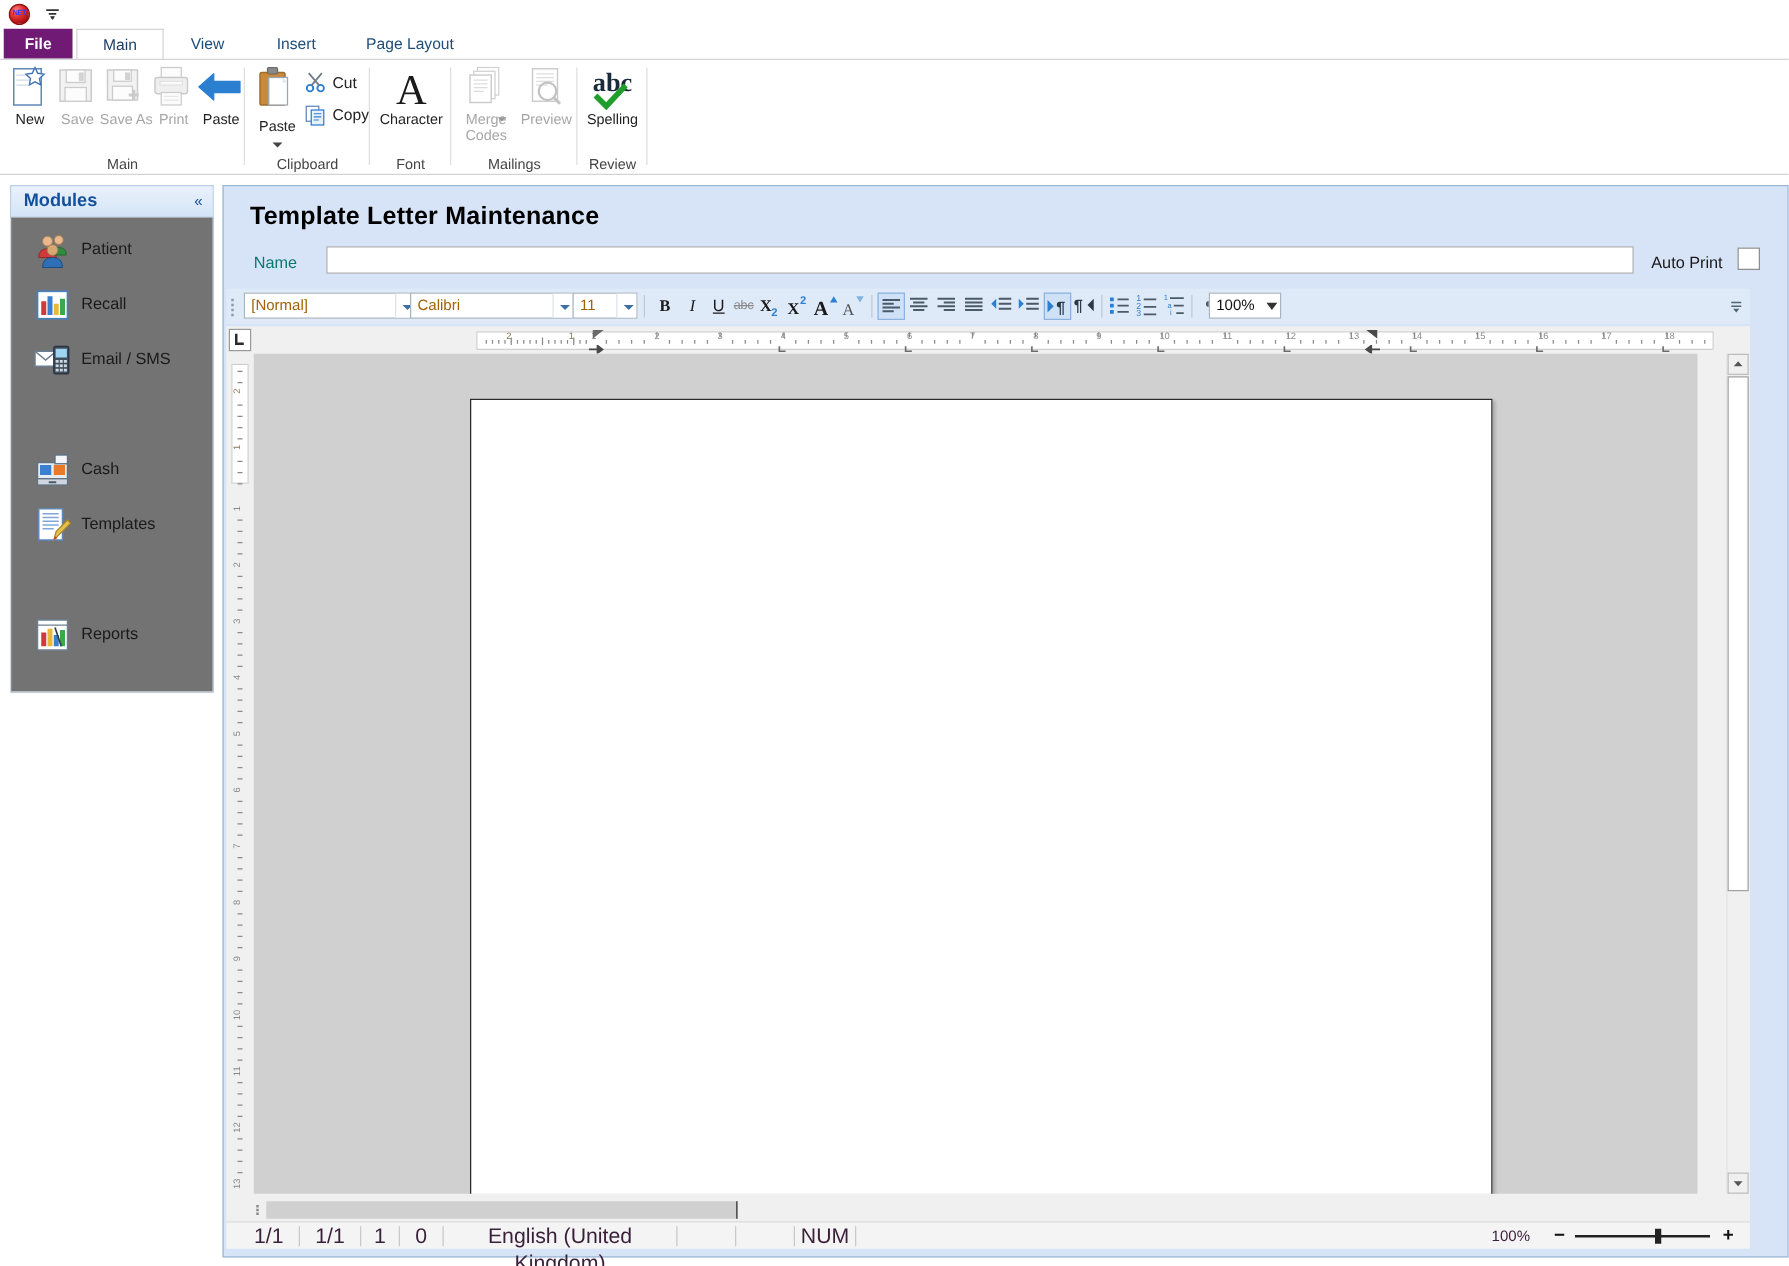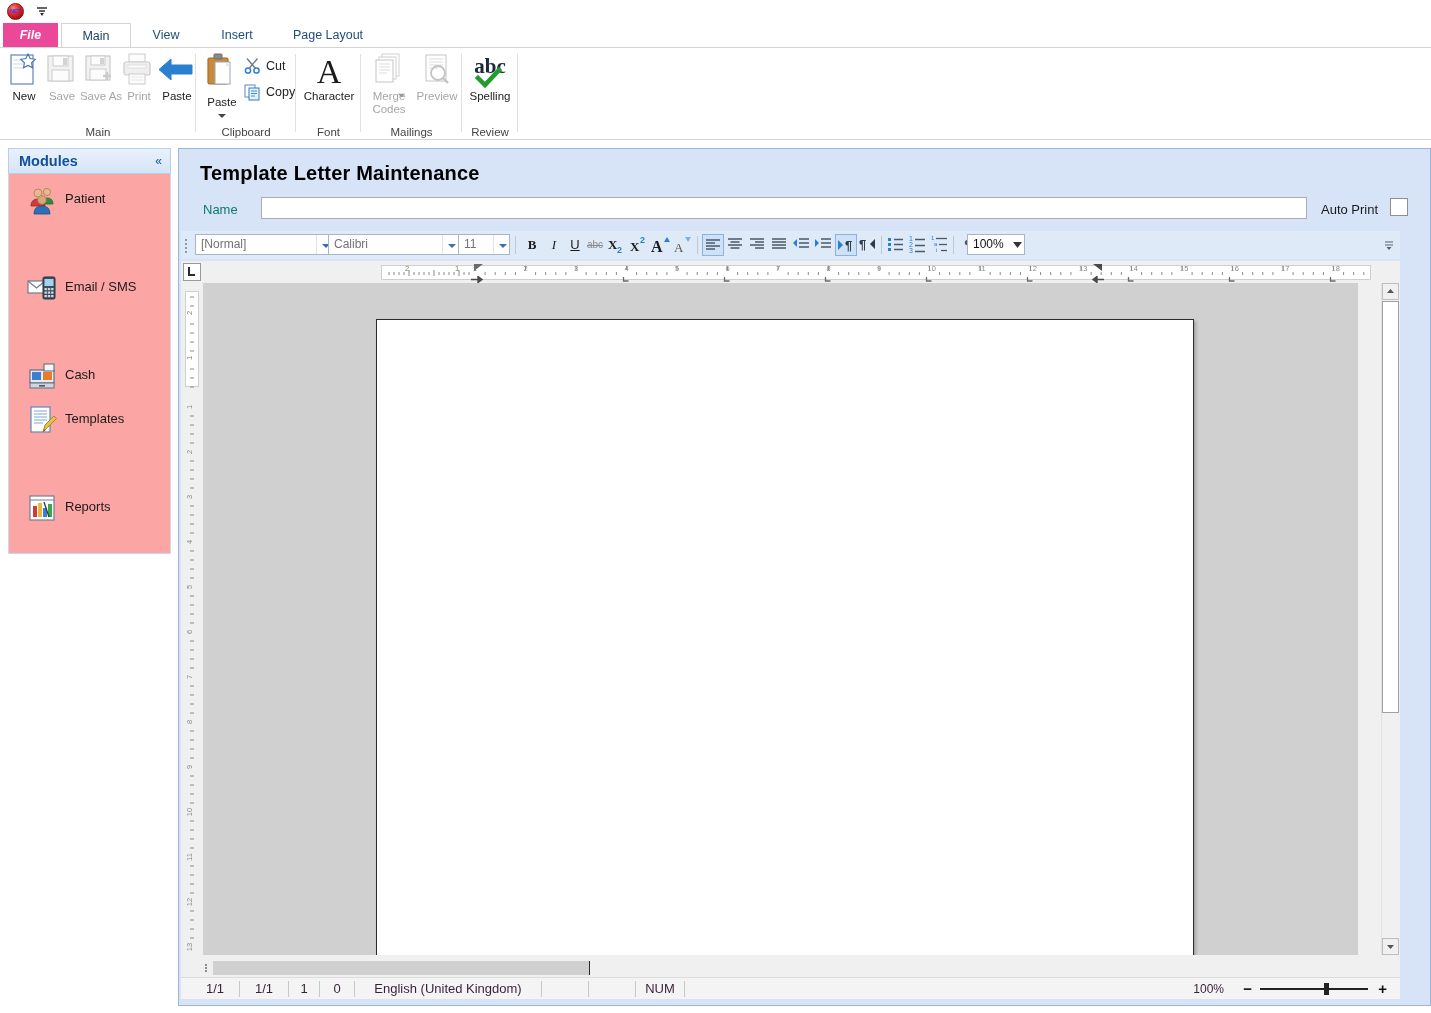--- a/index.html
+++ b/index.html
@@ -36,21 +36,21 @@
   
   .tabstrip {
     position: absolute; left: 0; top: 23px; width: 1431px; height: 24px;
     background: #ffffff;
   }
   .tab {
     position: absolute; top: 0; height: 24px; line-height: 24px;
     font-size: 12.5px; text-align: center; color: #1f4e79; cursor: default;
   }
   .tab.file {
-    left: 3px; width: 55px; background: #ec4899; color: #fff; font-weight: bold; font-style: italic;
+    left: 3px; width: 55px; background: #701a75; color: #fff; font-weight: bold;
   }
   .tab.active {
     background: #ffffff; border: 1px solid #d4d4d4; border-bottom: none;
     color: #1f3f66; height: 25px;
   }
 
   
   .ribbon {
     position: absolute; left: 0; top: 47px; width: 1431px; height: 93px;
     background: #ffffff; border-top: 1px solid #d4d4d4;
@@ -97,21 +97,21 @@
   .sb-head .t {
     position: absolute; left: 10px; top: 4px; font-size: 14.5px;
     font-weight: bold; color: #12509b;
   }
   .sb-head .chev {
     position: absolute; right: 8px; top: 5px; font-size: 12px;
     color: #12509b;
   }
   .sb-body {
     position: absolute; left: 0; top: 26px; width: 163px; height: 380px;
-    background: #fca5a5; border: 1px solid #cbd9e8; border-top: none;
+    background: #737373; border: 1px solid #cbd9e8; border-top: none;
   }
   .sb-item {
     position: absolute; left: 0; width: 161px; height: 44px; cursor: default;
   }
   .sb-item .ico {
     position: absolute; left: 18px; top: 7px; width: 30px; height: 30px;
   }
   .sb-item .lbl {
     position: absolute; left: 56px; top: 13px; font-size: 13px; color: #1a1a1a;
   }
@@ -151,21 +151,21 @@
   }
   .grip i {
     display: block; width: 2px; height: 2px; background: #8a9aae;
     margin: 2px 0;
   }
   .combo {
     position: absolute; top: 3px; height: 21px; background: #fff;
     border: 1px solid #a9b5c3;
   }
   .combo .val {
-    position: absolute; left: 5px; top: 2px; font-size: 12px; color: #737373;
+    position: absolute; left: 5px; top: 2px; font-size: 12px; color: #a16207;
     white-space: nowrap;
   }
   .combo .arr {
     position: absolute; right: 0; top: 0; width: 16px; height: 19px;
     background: #fff; border-left: 1px solid #dde3ea;
   }
   .combo .arr:after {
     content: ""; position: absolute; left: 5px; top: 9px;
     border-left: 4px solid transparent; border-right: 4px solid transparent;
     border-top: 4px solid #3c6ea8;
@@ -249,21 +249,21 @@
   }
   .hscroll .hgrip i { display: block; width: 2px; height: 2px; background: #8a8a8a; margin: 1px 0; }
 
   
   .statusbar {
     position: absolute; left: 2px; top: 828px; width: 1219px; height: 22px;
     background: #f4f4f4; border-top: 1px solid #dcdcdc;
   }
   .st-cell {
     position: absolute; top: 0; height: 22px; line-height: 22px;
-    font-size: 13px; color: #3a1f3a; text-align: center;
+    font-size: 17px; color: #3a1f3a; text-align: center;
   }
   .st-sep { position: absolute; top: 3px; width: 1px; height: 16px; background: #c8c8c8; }
   .zoom-pct {
     position: absolute; right: 176px; top: 0; height: 22px; line-height: 22px;
     font-size: 12px; color: #3a1f3a;
   }
   .zoom-minus, .zoom-plus {
     position: absolute; top: 0; height: 22px; line-height: 22px;
     font-size: 15px; color: #111; font-weight: bold;
   }
@@ -487,20 +487,32 @@
             <path d="M4 21 q0-7 7-7 q7 0 7 7 z" fill="#cf3b3b" stroke="#942828" stroke-width=".8"></path>
             <circle cx="20" cy="7" r="3.6" fill="#e8b98f" stroke="#a97c4e" stroke-width=".8"></circle>
             <path d="M14 19 q0-6 6-6 q6 0 6 6 z" fill="#2e8b3f" stroke="#1f6b2b" stroke-width=".8"></path>
             <circle cx="15" cy="15" r="4.3" fill="#d7a877" stroke="#a97c4e" stroke-width=".8"></circle>
             <path d="M7 29 q0-8 8-8 q8 0 8 8 z" fill="#2f6fb5" stroke="#1f4c82" stroke-width=".8"></path>
           </svg>
         </div>
         <div class="lbl">Patient</div>
       </div>
 
+      <div class="sb-item" style="top:48px">
+        <div class="ico">
+          <svg width="30" height="30" viewBox="0 0 30 30">
+            <rect x="3" y="4" width="24" height="22" fill="#fff" stroke="#4a7fb8" stroke-width="1.4"></rect>
+            <rect x="6" y="12" width="4" height="11" fill="#d03a3a"></rect>
+            <rect x="11" y="8" width="4" height="15" fill="#3a7fd0"></rect>
+            <rect x="16" y="14" width="4" height="9" fill="#e8b93a"></rect>
+            <rect x="21" y="10" width="4" height="13" fill="#3aa84a"></rect>
+          </svg>
+        </div>
+        <div class="lbl">Recall</div>
+      </div>
 
       <div class="sb-item" style="top:92px">
         <div class="ico">
           <svg width="30" height="30" viewBox="0 0 30 30">
             <rect x="1" y="8" width="17" height="12" fill="#fff" stroke="#6b7d90" stroke-width="1.2"></rect>
             <path d="M1 8 L9.5 15 L18 8" fill="none" stroke="#6b7d90" stroke-width="1.2"></path>
             <rect x="16" y="4" width="12" height="22" rx="1.5" fill="#3f4d5c" stroke="#28323c" stroke-width="1"></rect>
             <rect x="17.5" y="6" width="9" height="7" fill="#9fd3f2"></rect>
             <rect x="17.5" y="15" width="2.4" height="2.2" fill="#cfd8e0"></rect>
             <rect x="20.8" y="15" width="2.4" height="2.2" fill="#cfd8e0"></rect>

